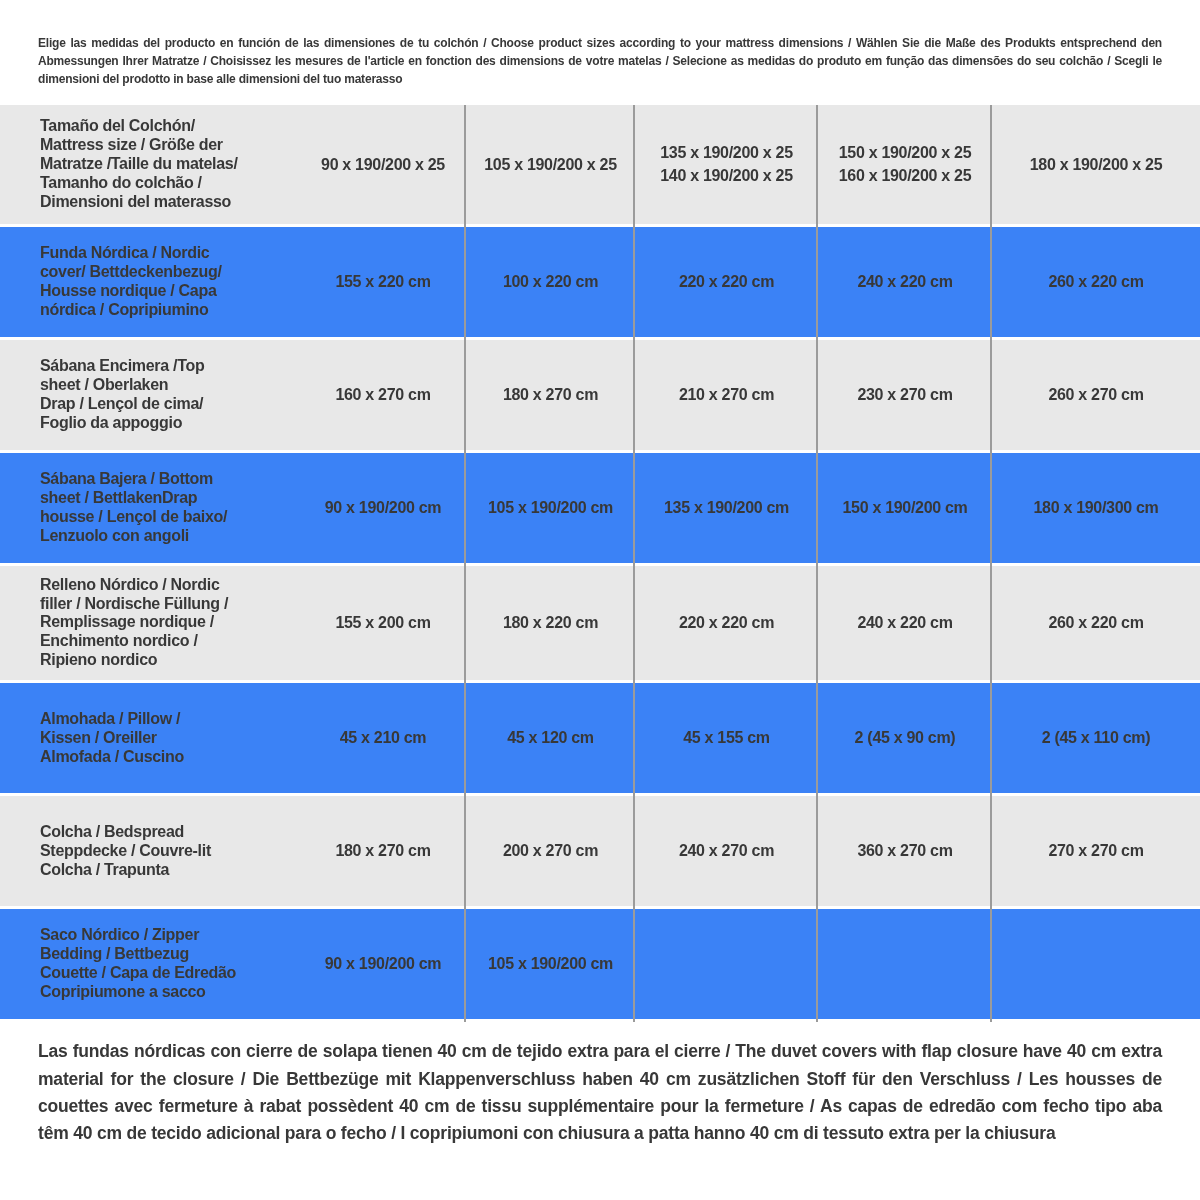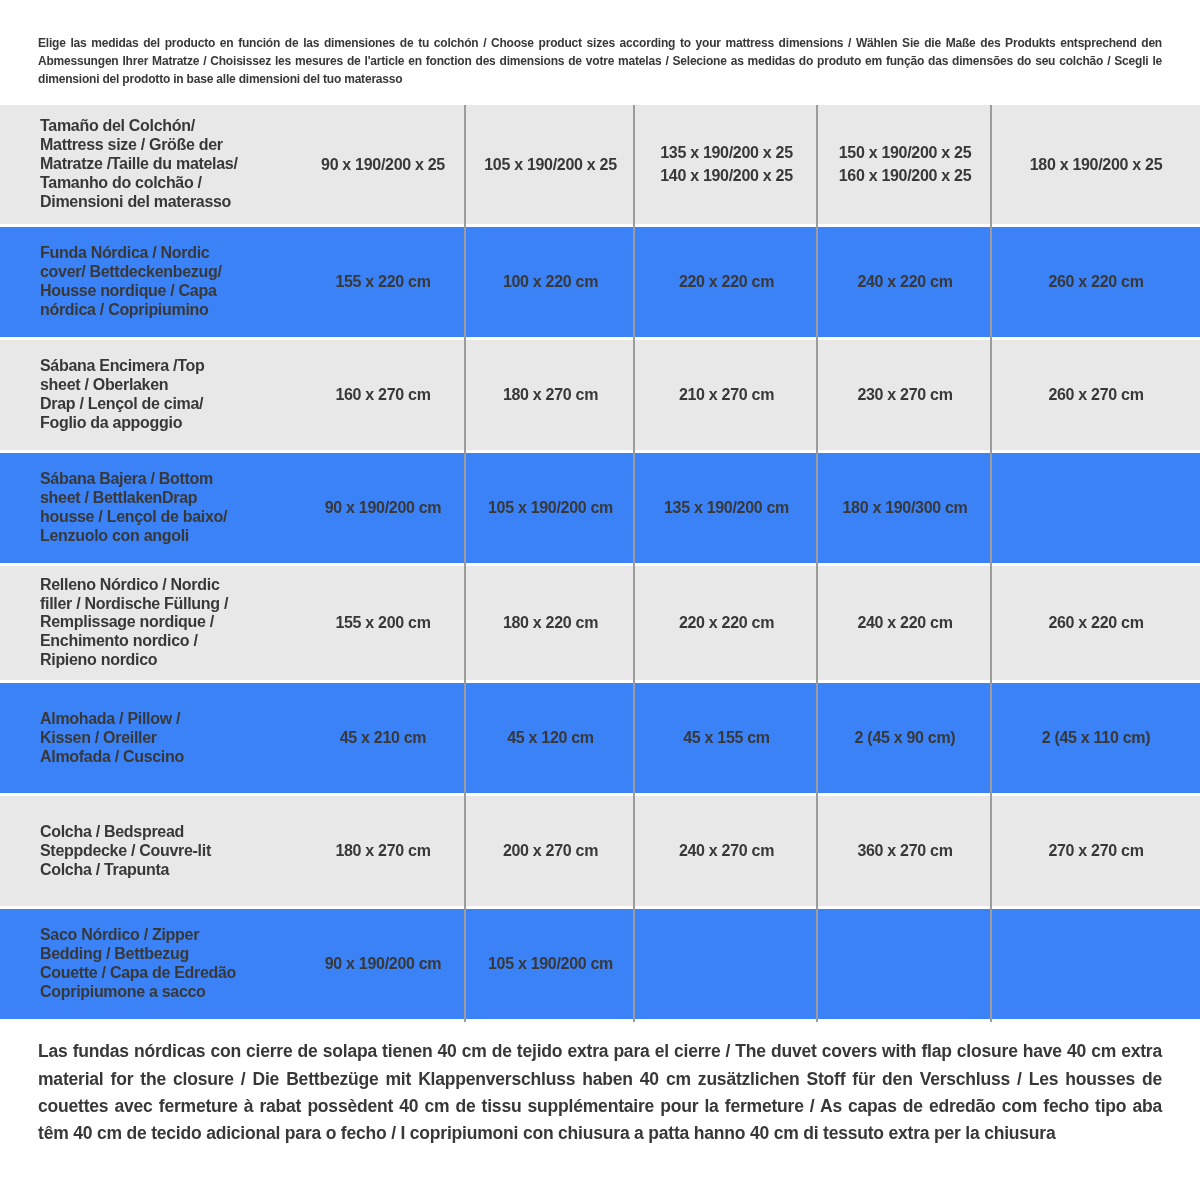--- a/index.html
+++ b/index.html
@@ -120,20 +120,21 @@
   </div>
 
   <div class="trow r-data">
     <div class="cell label-cell">Sábana Bajera / Bottom
 sheet / BettlakenDrap
 housse / Lençol de baixo/
 Lenzuolo con angoli</div>
     <div class="cell value-cell">90 x 190/200 cm</div>
     <div class="cell value-cell">105 x 190/200 cm</div>
     <div class="cell value-cell">135 x 190/200 cm</div>
+    <div class="cell value-cell">150 x 190/200 cm</div>
     <div class="cell value-cell">180 x 190/300 cm</div>
   </div>
 
   <div class="trow grey r-data">
     <div class="cell label-cell">Relleno Nórdico / Nordic
 filler / Nordische Füllung /
 Remplissage nordique /
 Enchimento nordico /
 Ripieno nordico</div>
     <div class="cell value-cell">155 x 200 cm</div>

